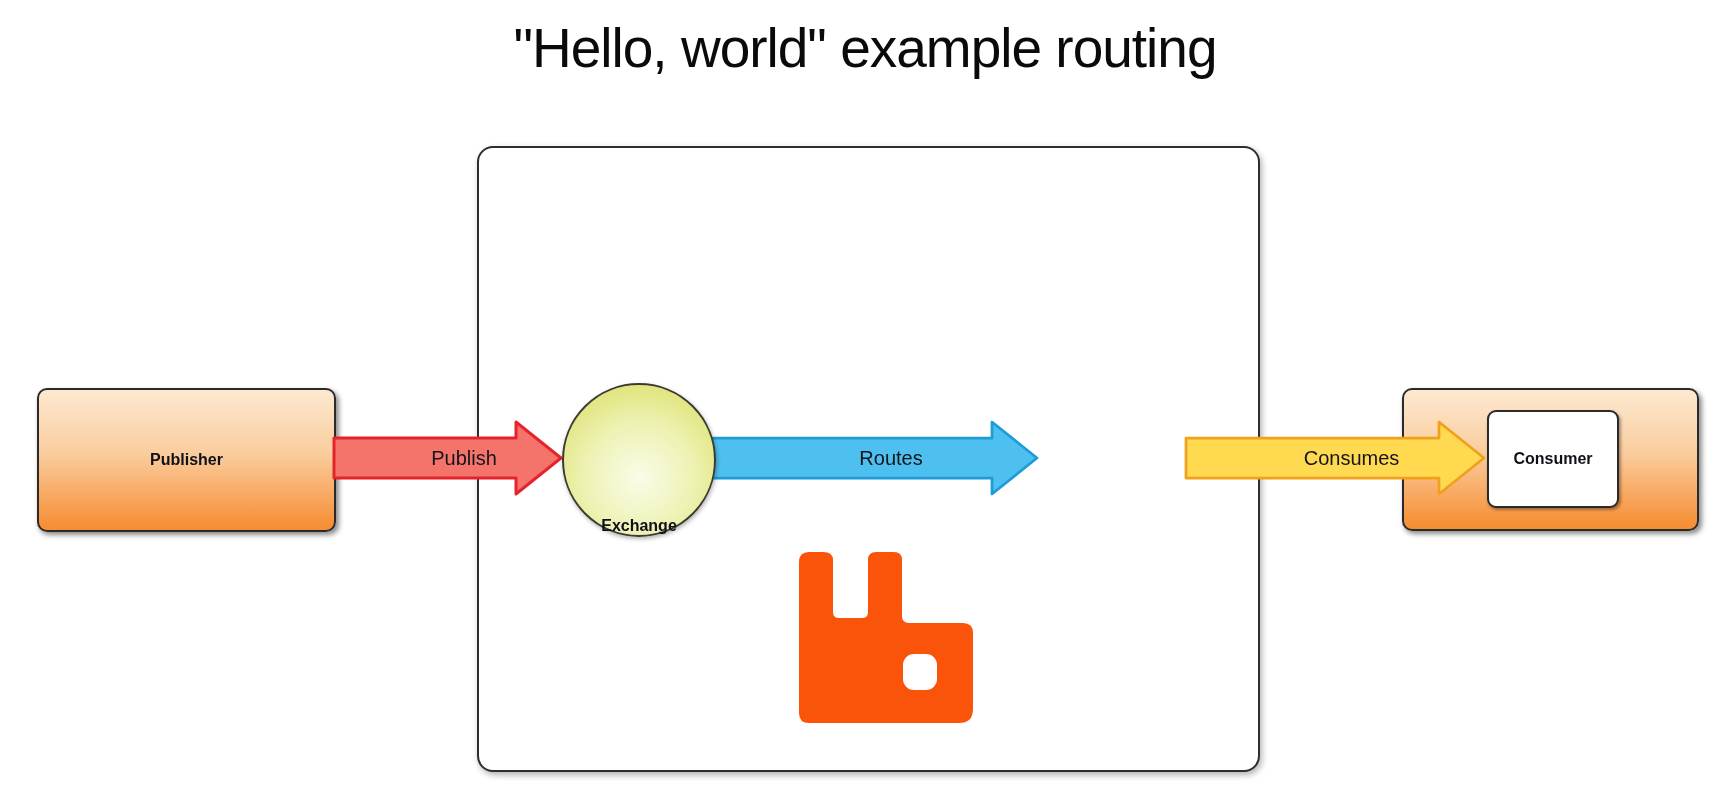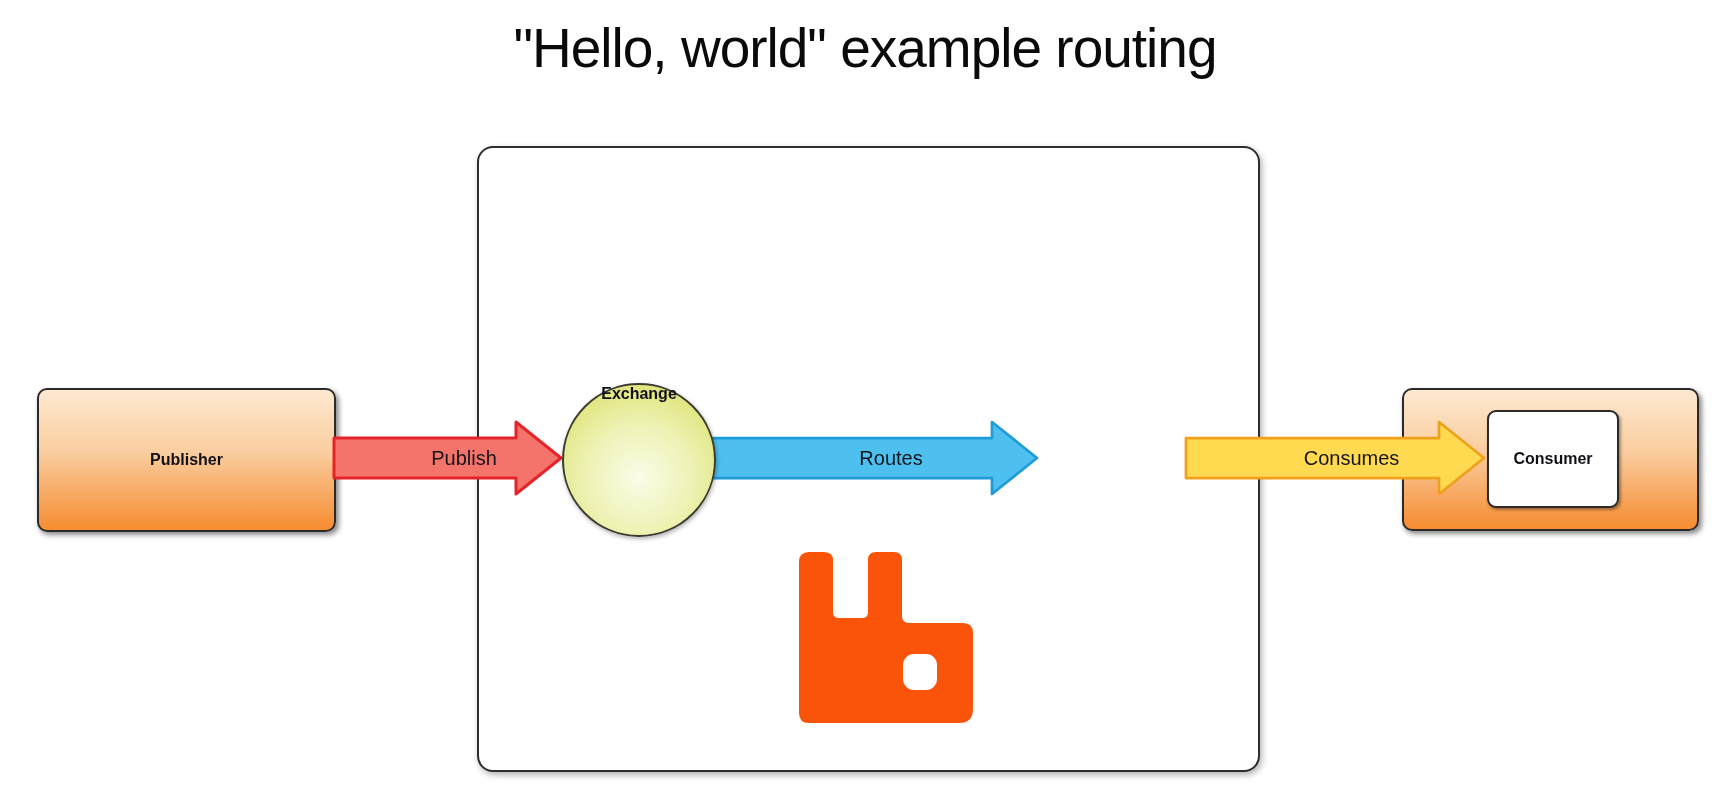--- a/index.html
+++ b/index.html
@@ -26,21 +26,21 @@
   .publisher{left:37px;top:388px;}
   .consumer{left:1402px;top:388px;width:293px;height:139px;}
   .consumer-inner{
     position:absolute;left:83px;top:20px;width:128px;height:94px;
     background:#fff;border:2px solid #2a2a2a;border-radius:9px;
     box-shadow:1.5px 2px 3px rgba(0,0,0,.35);
     display:flex;align-items:center;justify-content:center;z-index:5;
   }
   .circle-node{
     position:absolute;width:150px;height:150px;border-radius:50%;
-    display:flex;align-items:flex-start;justify-content:center;z-index:4;
+    display:flex;align-items:flex-end;justify-content:center;z-index:4;
     box-shadow:1px 2px 4px rgba(0,0,0,.30);
   }
   .exchange{
     left:562px;top:383px;border:2px solid #3b3b30;
     background:radial-gradient(circle at 50% 62%,#FAFCE8 0%,#EEF2B4 45%,#DDE272 85%,#D5DB60 100%);
   }
   .queue{
     left:1037px;top:383px;border:2px solid #2e3a2e;
     background:radial-gradient(circle at 50% 60%,#EDFBEA 0%,#AEEFA8 45%,#57D353 85%,#49CC47 100%);
   }

